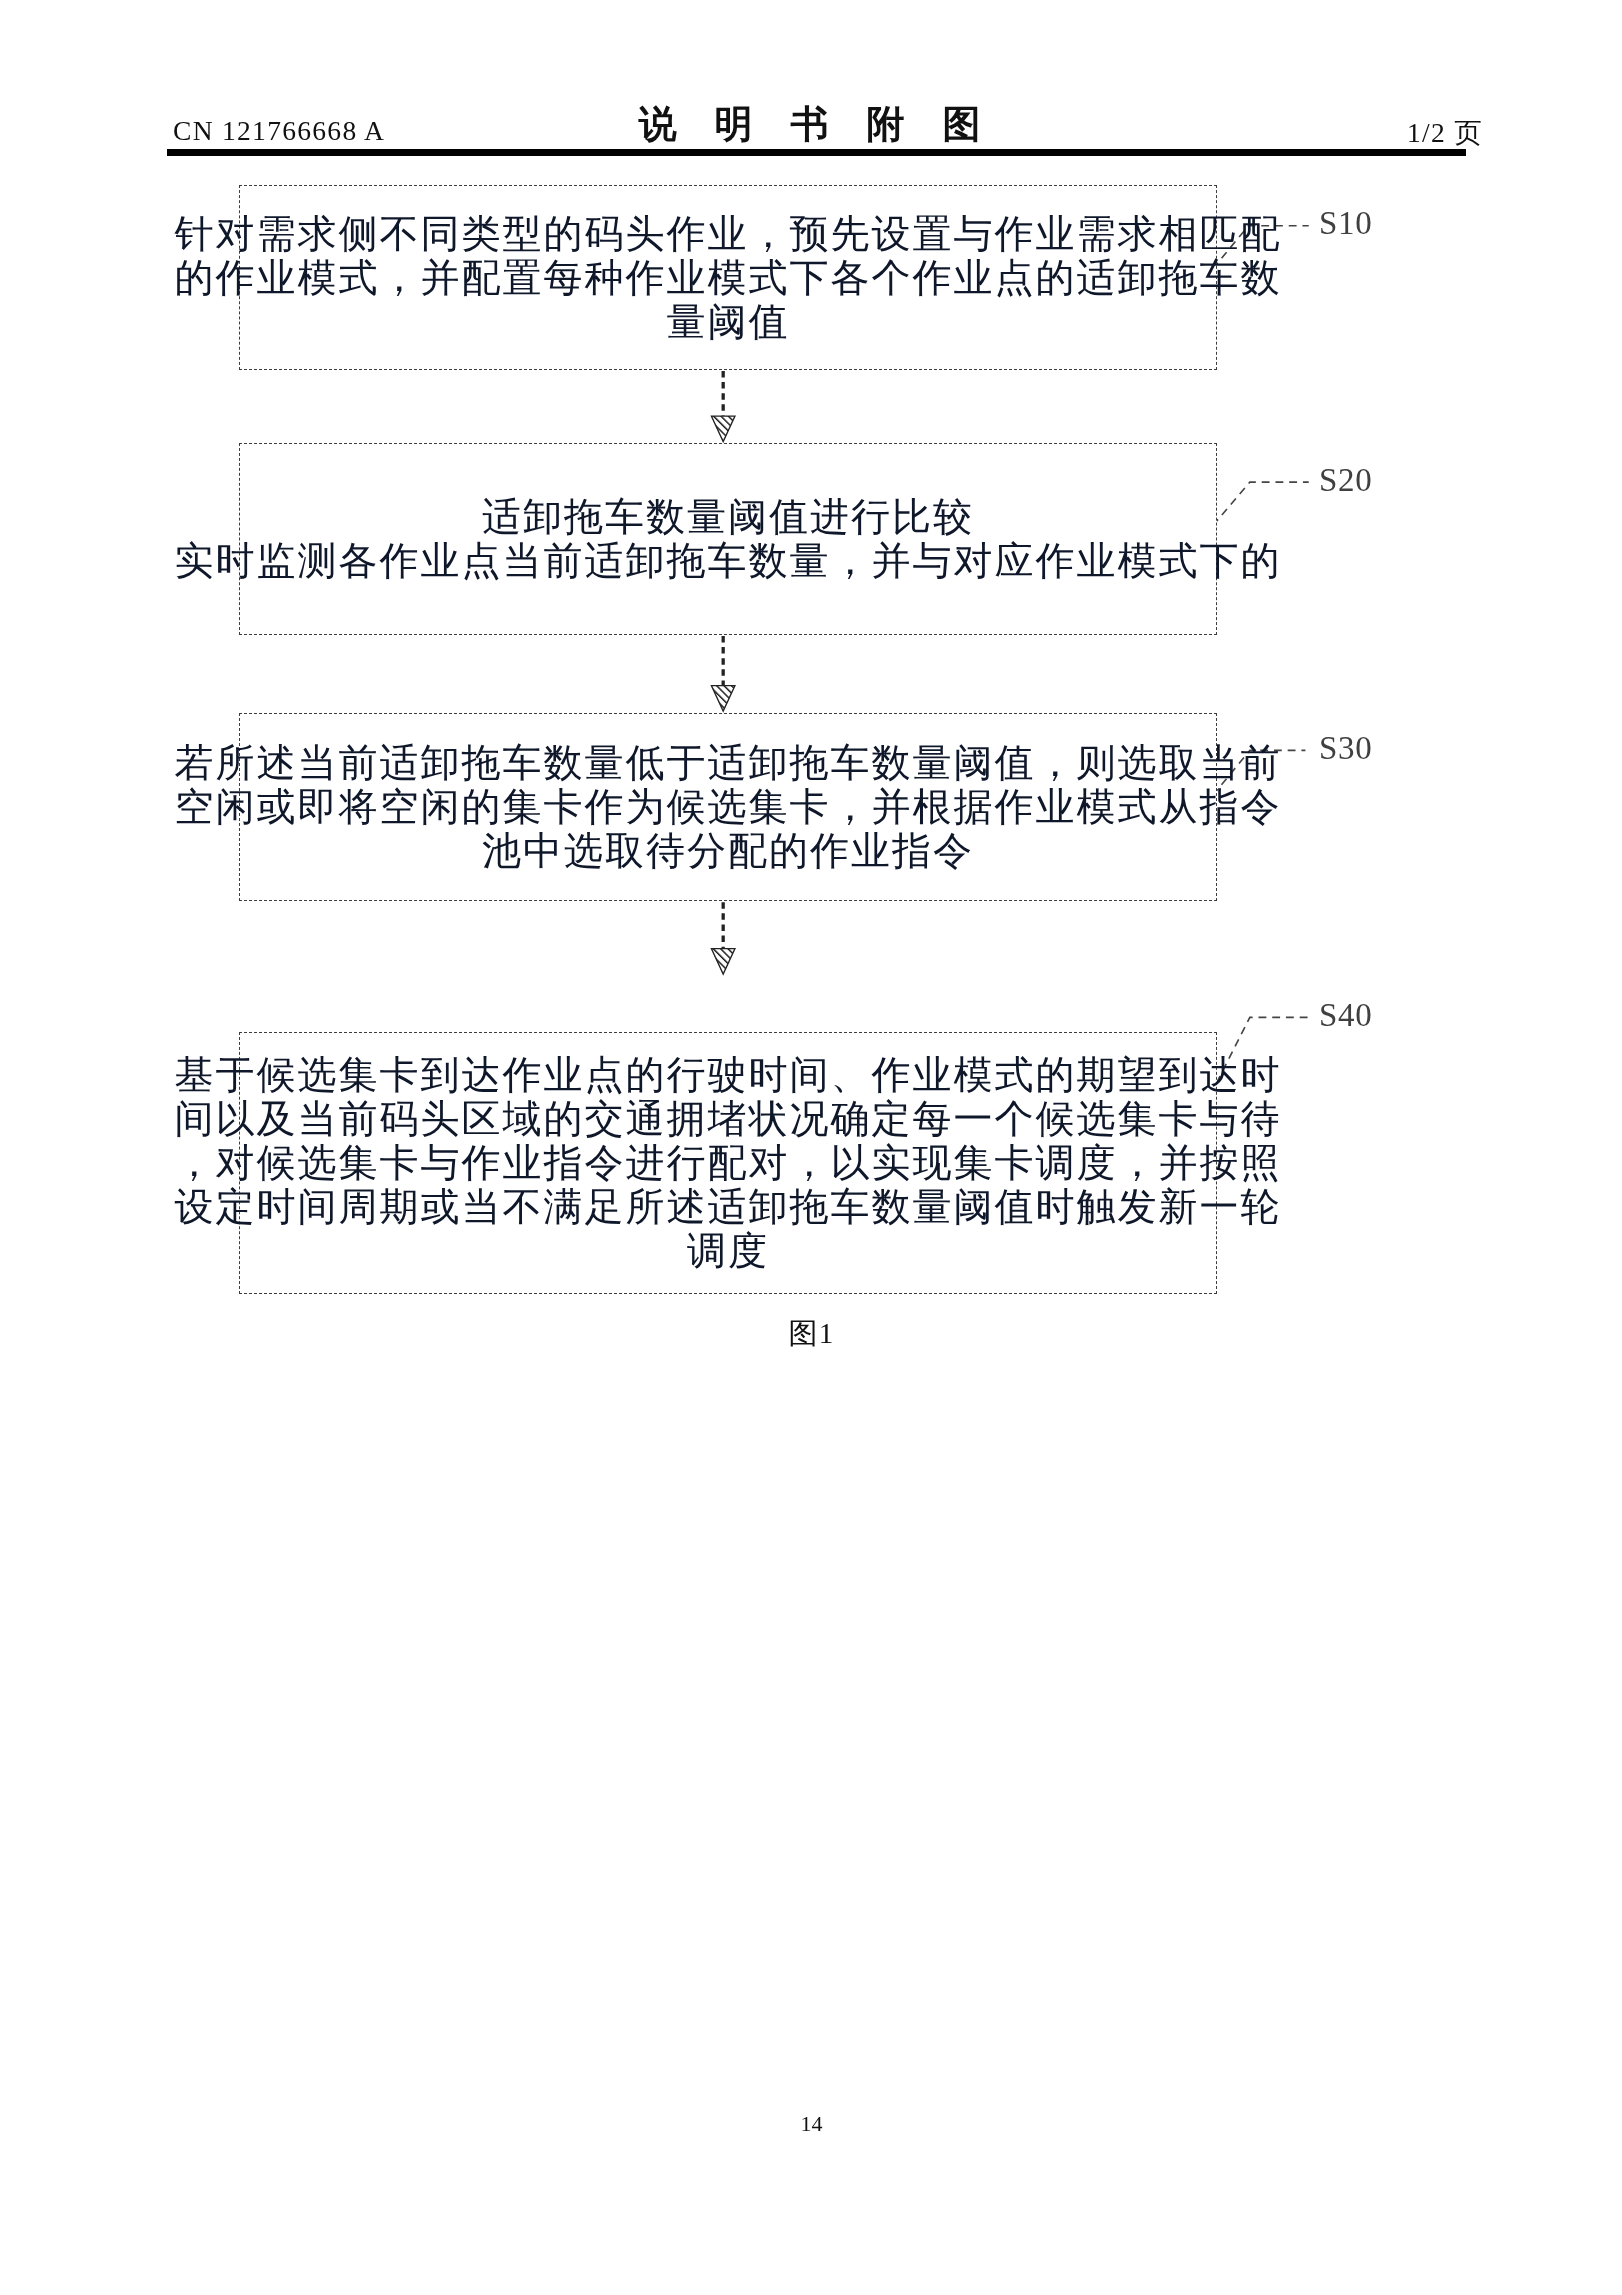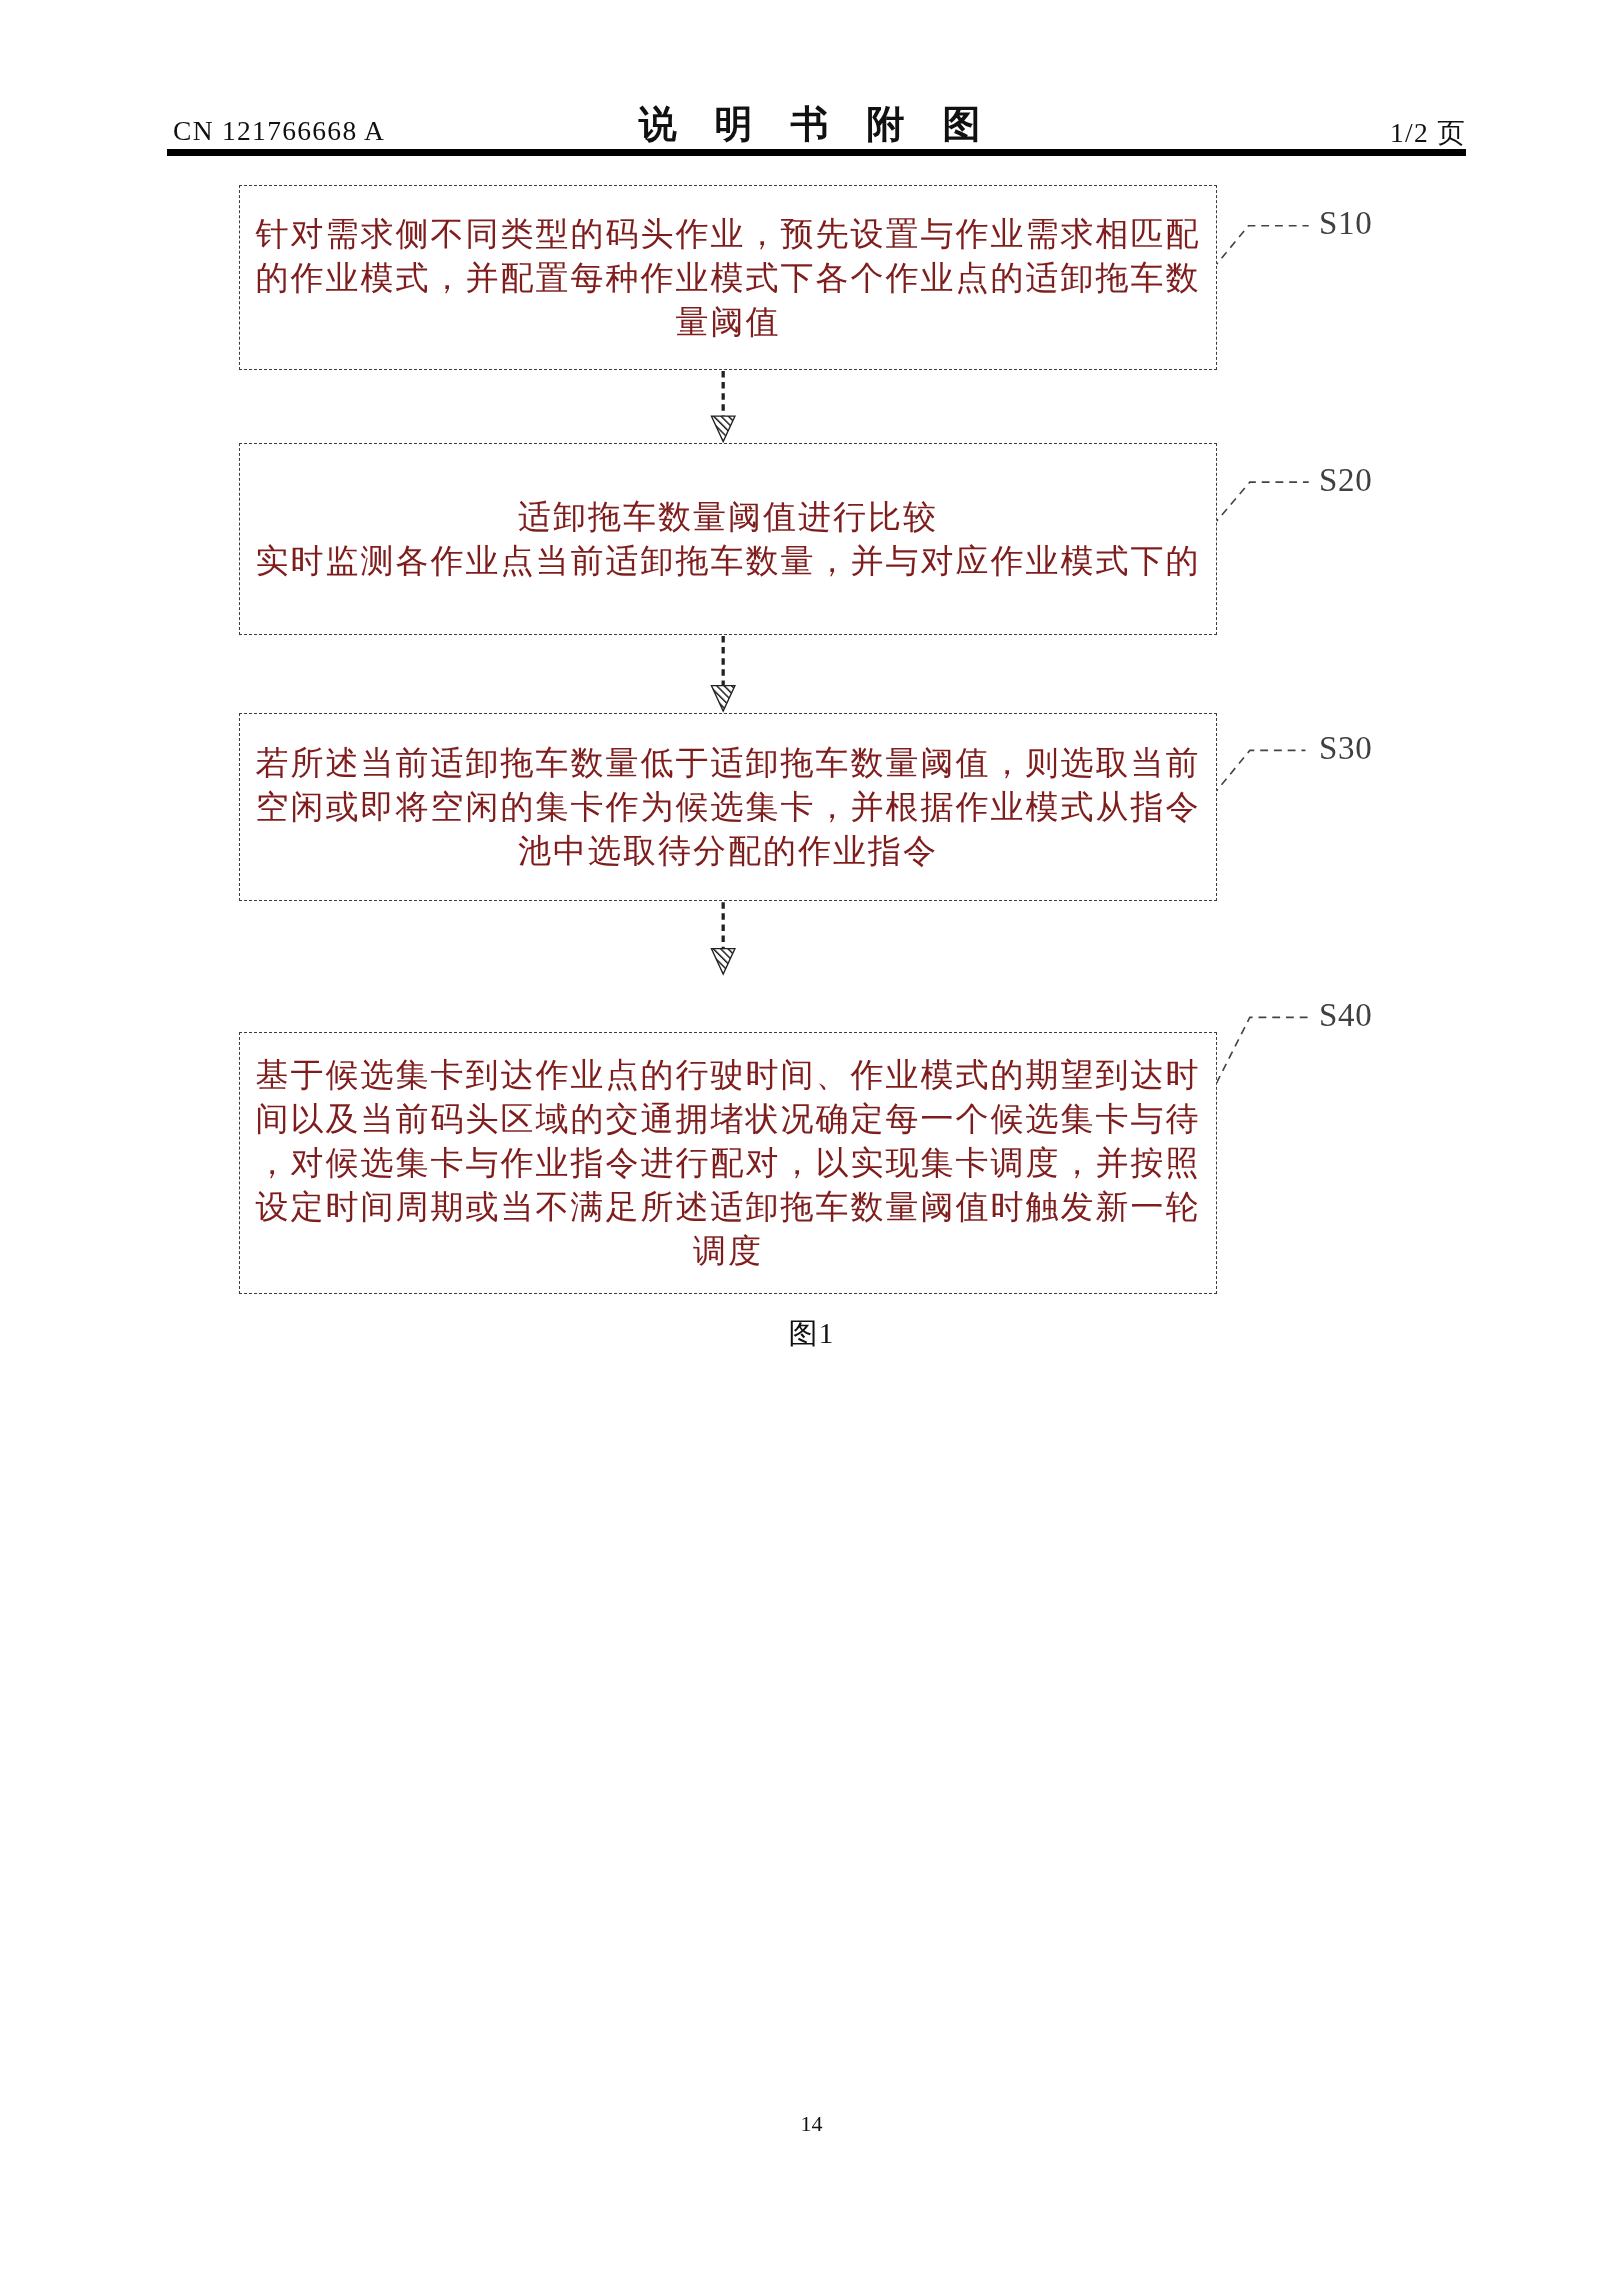--- a/index.html
+++ b/index.html
@@ -30,21 +30,21 @@
     transform: translateX(-50%);
     font-family: "Liberation Sans", "DejaVu Sans", sans-serif;
     font-weight: bold;
     font-size: 38px;
     letter-spacing: 3.9px;
     word-spacing: 19.6px;
     white-space: pre;
   }
   .page-indicator {
     position: absolute;
-    right: 157px;
+    right: 140px;
     top: 115px;
     font-size: 27.5px;
     letter-spacing: 1.3px;
     white-space: pre;
     margin-left: 37px;
   }
   .header-rule {
     position: absolute;
     left: 167px;
     top: 149px;
@@ -61,26 +61,26 @@
     border: 1.3px dashed #3c3c3c;
     background: #fff;
     display: flex;
     flex-direction: column;
     justify-content: center;
     align-items: center;
     z-index: 2;
     padding: 2.6px 19.6px;
   }
   .stepbox .tline {
-    font-size: 33px;
+    font-size: 39px;
     line-height: 44px;
     letter-spacing: 2px;
     text-align: center;
     white-space: nowrap;
-    color: #7f1d1d;
+    color: #0f172a;
   }
   .box-s10 { top: 185px; height: 185px; }
   .box-s20 { top: 443px; height: 192px; }
   .box-s30 { top: 713px; height: 188px; }
   .box-s40 { top: 1032px; height: 262px; }
 
   
   .step-label {
     position: absolute;
     left: 1319px;

